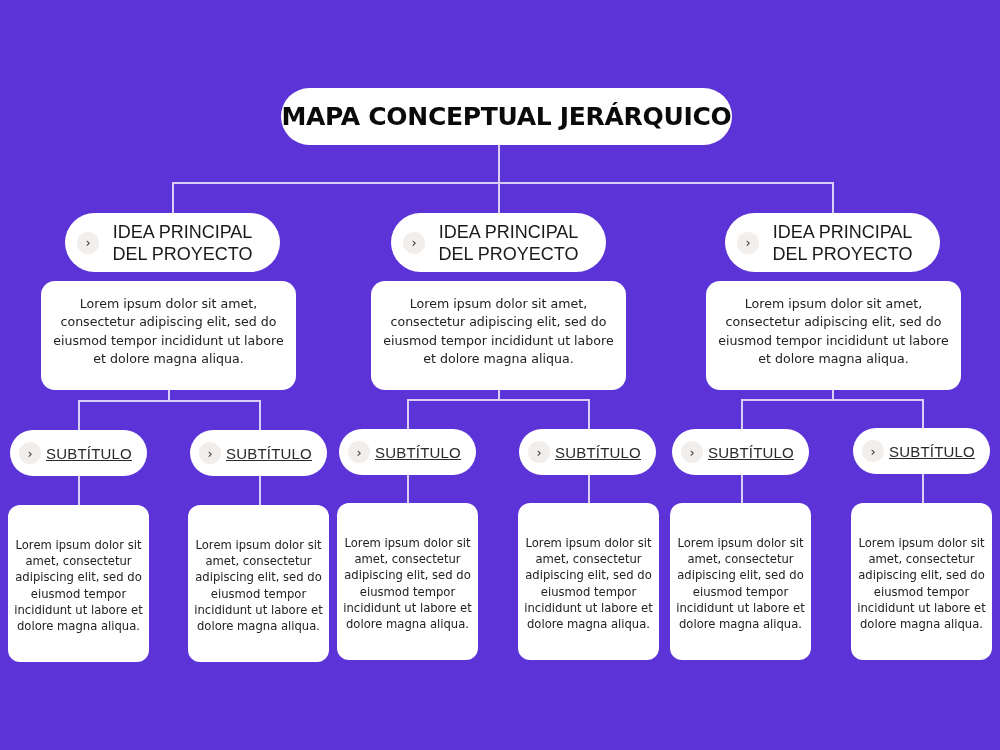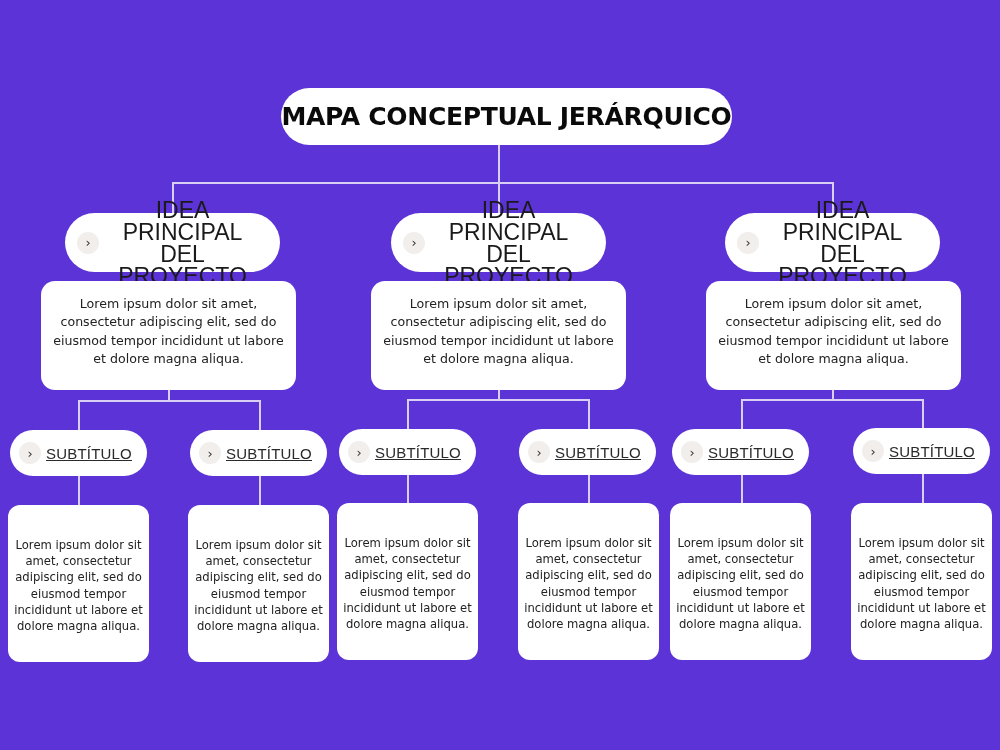--- a/index.html
+++ b/index.html
@@ -15,21 +15,21 @@
     }
     .idea-pill {
       position:absolute; width:215px; height:59px; background:#fff; border-radius:30px;
       display:flex; align-items:center; box-sizing:border-box; padding-left:12px;
     }
     .chev {
       width:22px; height:22px; border-radius:50%; background:#f1eeec; display:flex; align-items:center; justify-content:center;
       font-size:13px; color:#333; flex:0 0 22px; font-family:"DejaVu Sans", sans-serif;
     }
     .idea-text {
-      flex:1; text-align:center; font-size:23px; line-height:22px; color:#1a1a1a; padding-right:14px;
+      flex:1; text-align:center; font-size:18px; line-height:22px; color:#1a1a1a; padding-right:14px;
       font-family:"Liberation Sans", sans-serif;
     }
     .desc-box {
       position:absolute; width:255px; height:109px; background:#fff; border-radius:14px;
       display:flex; align-items:center; justify-content:center; box-sizing:border-box; padding:0 10px 8px 10px;
       text-align:center; font-family:"DejaVu Sans", sans-serif; font-size:12.6px; line-height:18.5px; color:#222;
     }
     .sub-pill {
       position:absolute; width:137px; height:46px; background:#fff; border-radius:23px;
       display:flex; align-items:center; box-sizing:border-box; padding-left:9px;

